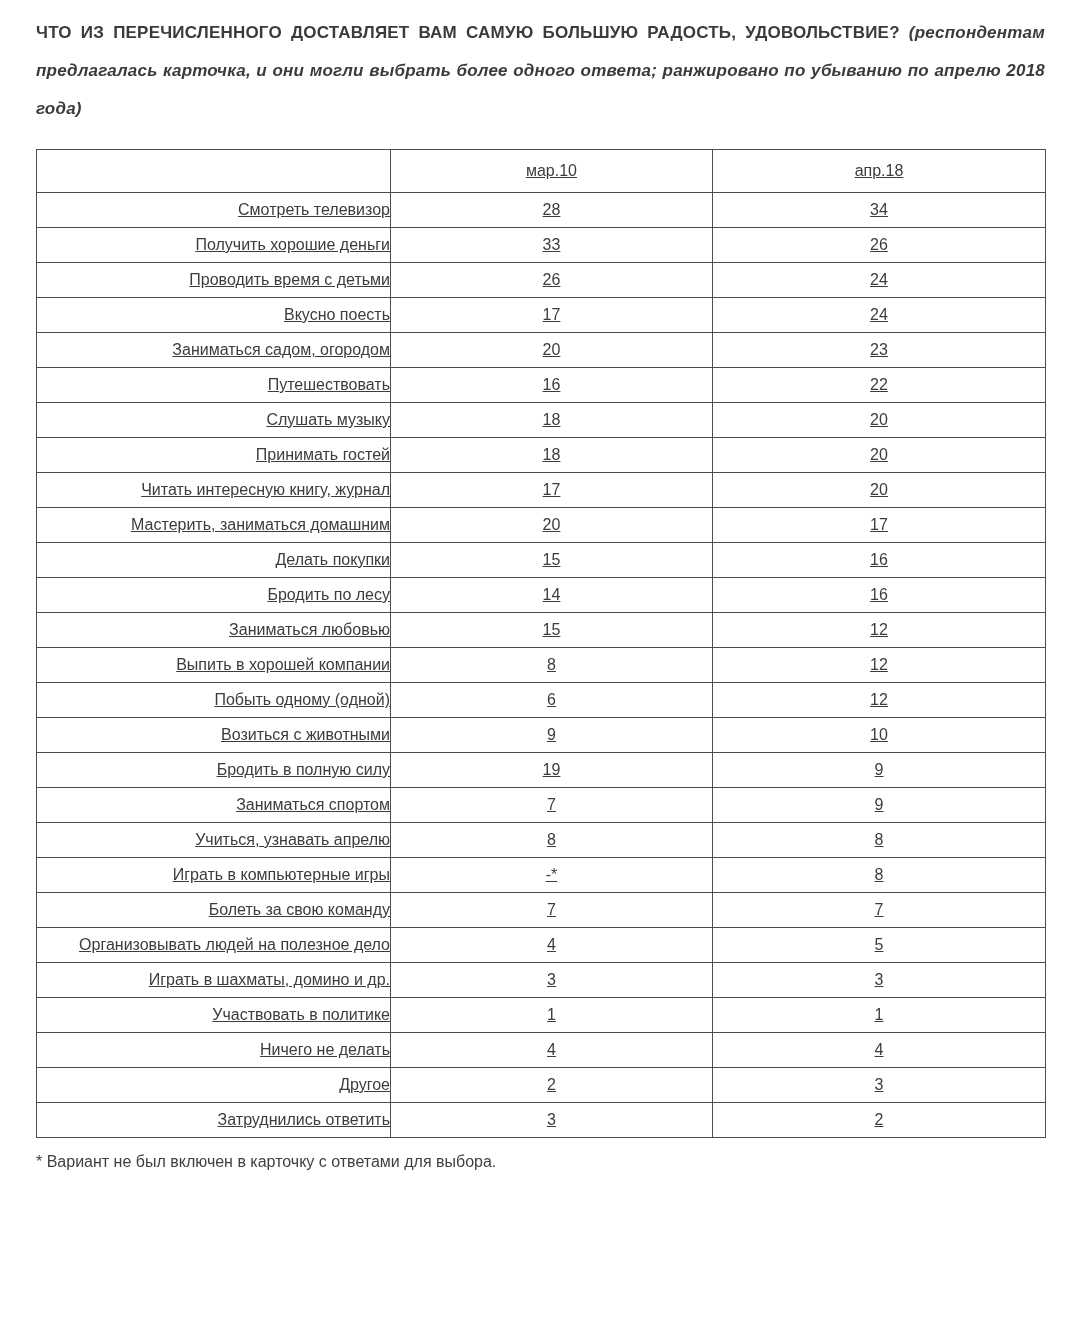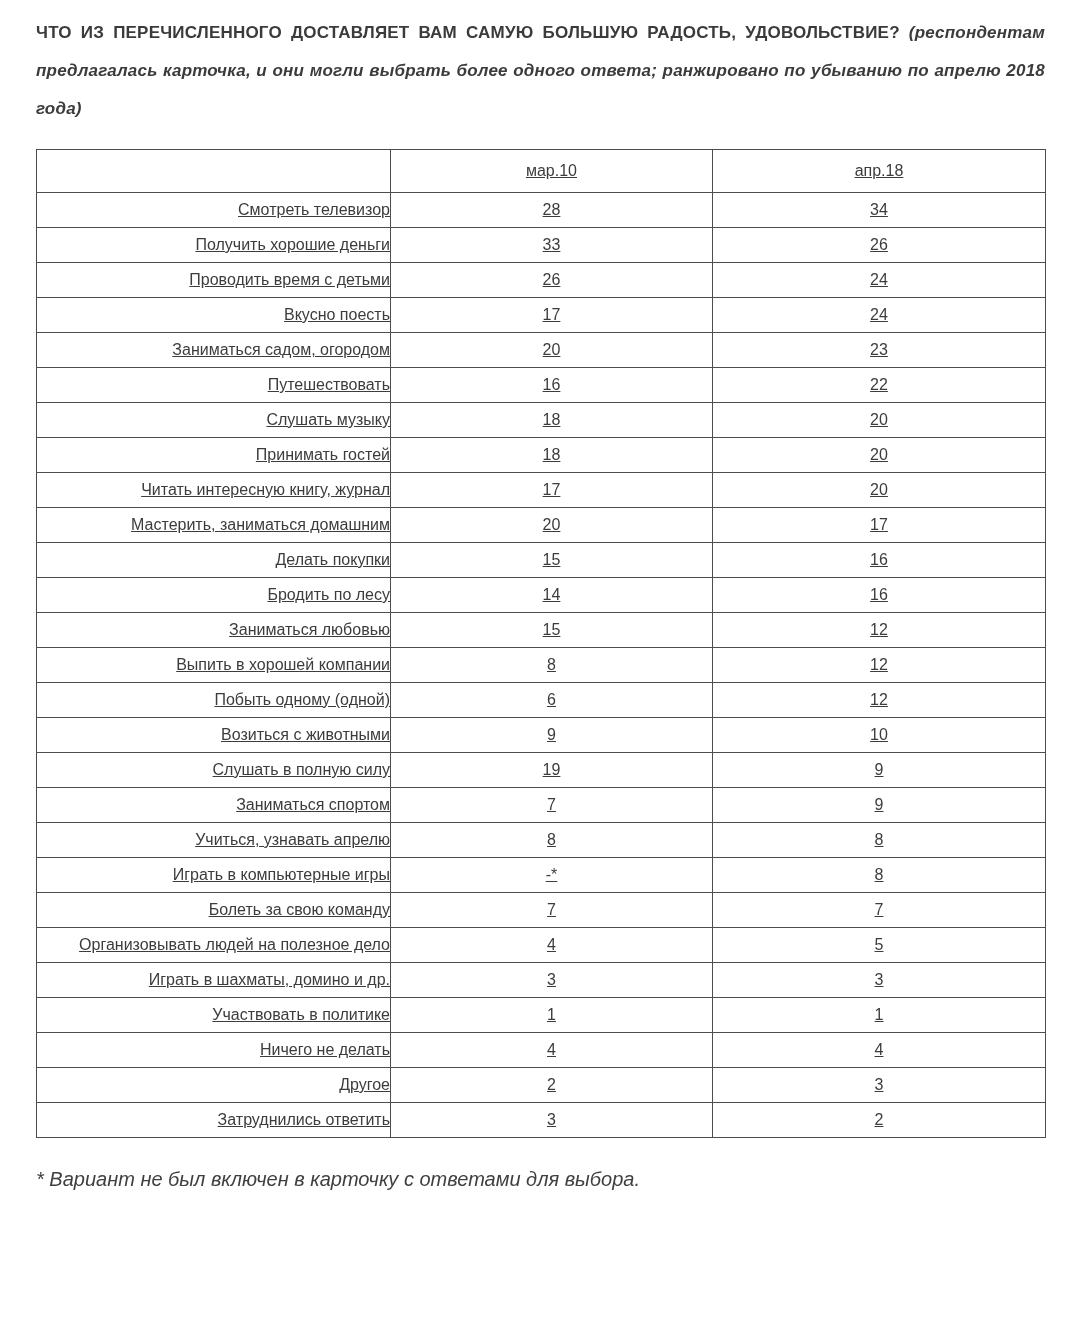--- a/index.html
+++ b/index.html
@@ -46,23 +46,22 @@
     text-align: right;
     padding-left: 12px;
   }
   th.c-num, td.c-num { text-align: center; }
   td.c-mar, th.c-mar { width: 322px; }
   td.c-apr, th.c-apr { width: 333px; }
   thead tr { height: 43px; }
   tbody tr { height: 35px; }
   .bold { font-weight: bold; }
   .footnote {
-    margin-top: 30px;
-    font-size: 20px;
-    font-style: italic;
+    margin-top: 15px;
+    font-size: 16px;
     color: #3f3f3f;
   }
 </style>
 </head>
 <body>
 
 <div class="page">
 
   <p class="title"><span>ЧТО ИЗ ПЕРЕЧИСЛЕННОГО ДОСТАВЛЯЕТ ВАМ САМУЮ БОЛЬШУЮ РАДОСТЬ, УДОВОЛЬСТВИЕ?</span> <span class="note">(респондентам предлагалась карточка, и они могли выбрать более одного ответа; ранжировано по убыванию по апрелю 2018 года)</span></p>
 
@@ -149,21 +148,21 @@
           <td class="c-label">Побыть одному (одной)</td>
           <td class="c-num c-mar">6</td>
           <td class="c-num c-apr bold">12</td>
         </tr>
         <tr>
           <td class="c-label">Возиться с животными</td>
           <td class="c-num c-mar">9</td>
           <td class="c-num c-apr bold">10</td>
         </tr>
         <tr>
-          <td class="c-label">Слушать в полную силу</td>
+          <td class="c-label">Бродить в полную силу</td>
           <td class="c-num c-mar">19</td>
           <td class="c-num c-apr bold">9</td>
         </tr>
         <tr>
           <td class="c-label">Заниматься спортом</td>
           <td class="c-num c-mar">7</td>
           <td class="c-num c-apr bold">9</td>
         </tr>
         <tr>
           <td class="c-label">Учиться, узнавать апрелю</td>

